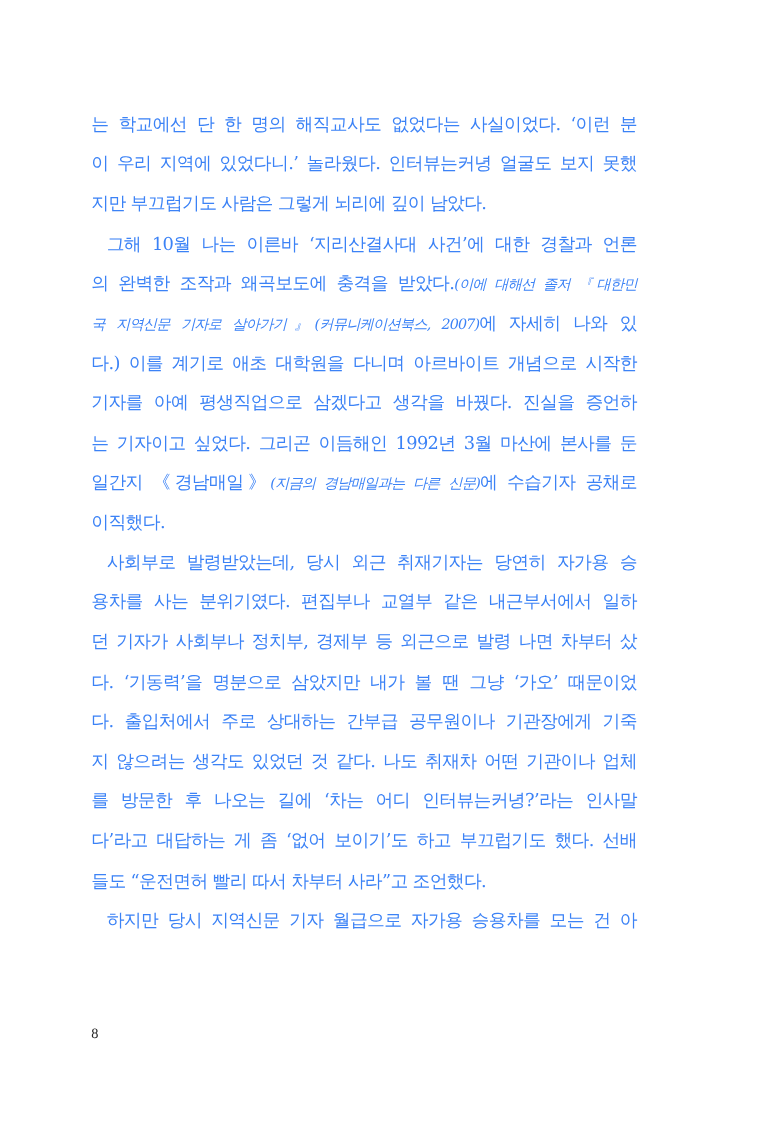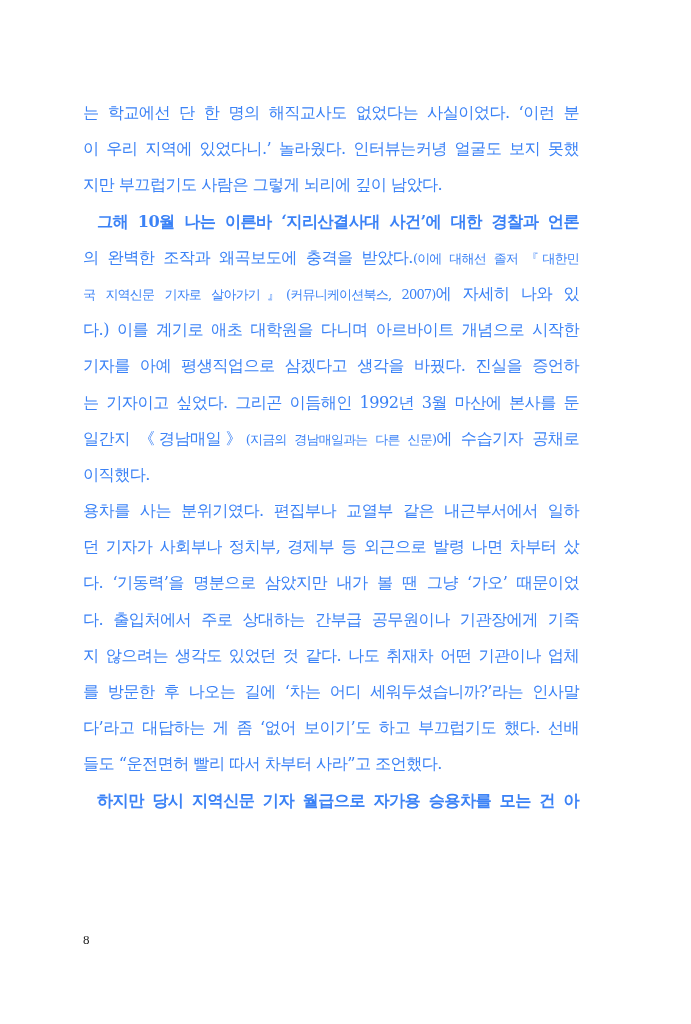--- a/index.html
+++ b/index.html
@@ -9,46 +9,47 @@
       font-family: "DejaVu Serif", "Liberation Serif", serif;
       color: #3b82f6;
     }
     .line {
       height: 36.2px; line-height: 36.2px;
       font-size: 16.2px; white-space: nowrap;
       text-align: justify; text-align-last: justify;
       letter-spacing: -0.6px;
     }
     .line.last { text-align-last: left; }
-    .line.indent { padding-left: 14px; font-weight: bold; }
-    .small { font-size: 13px; letter-spacing: -0.8px; }
+    .line.indent { padding-left: 14px; }
+    .small { font-size: 13px; letter-spacing: -0.8px; font-style: italic; }
     .page-number {
       position: absolute; left: 83px; top: 932px;
       font-family: "Liberation Serif", serif; font-size: 13px; color: #222;
     }
   </style>
 </head>
 <body>
 
 <div class="page">
   <div class="line"><span>는 학교에선 단 한 명의 해직교사도 없었다는 사실이었다. ‘이런 분</span></div>
   <div class="line"><span>이 우리 지역에 있었다니.’ 놀라웠다. 인터뷰는커녕 얼굴도 보지 못했</span></div>
   <div class="line last"><span>지만 부끄럽기도 사람은 그렇게 뇌리에 깊이 남았다.</span></div>
   <div class="line indent"><span>그해 10월 나는 이른바 ‘지리산결사대 사건’에 대한 경찰과 언론</span></div>
   <div class="line"><span>의 완벽한 조작과 왜곡보도에 충격을 받았다.</span><span class="small">(이에 대해선 졸저 『대한민</span></div>
   <div class="line"><span class="small">국 지역신문 기자로 살아가기』(커뮤니케이션북스, 2007)</span><span>에 자세히 나와 있</span></div>
   <div class="line"><span>다.) 이를 계기로 애초 대학원을 다니며 아르바이트 개념으로 시작한</span></div>
   <div class="line"><span>기자를 아예 평생직업으로 삼겠다고 생각을 바꿨다. 진실을 증언하</span></div>
   <div class="line"><span>는 기자이고 싶었다. 그리곤 이듬해인 1992년 3월 마산에 본사를 둔</span></div>
   <div class="line"><span>일간지 《경남매일》</span><span class="small">(지금의 경남매일과는 다른 신문)</span><span>에 수습기자 공채로</span></div>
   <div class="line last"><span>이직했다.</span></div>
+  <div class="line indent"><span>사회부로 발령받았는데, 당시 외근 취재기자는 당연히 자가용 승</span></div>
   <div class="line"><span>용차를 사는 분위기였다. 편집부나 교열부 같은 내근부서에서 일하</span></div>
   <div class="line"><span>던 기자가 사회부나 정치부, 경제부 등 외근으로 발령 나면 차부터 샀</span></div>
   <div class="line"><span>다. ‘기동력’을 명분으로 삼았지만 내가 볼 땐 그냥 ‘가오’ 때문이었</span></div>
   <div class="line"><span>다. 출입처에서 주로 상대하는 간부급 공무원이나 기관장에게 기죽</span></div>
   <div class="line"><span>지 않으려는 생각도 있었던 것 같다. 나도 취재차 어떤 기관이나 업체</span></div>
-  <div class="line"><span>를 방문한 후 나오는 길에 ‘차는 어디 세워두셨습니까?’라는 인사말</span></div>
+  <div class="line"><span>를 방문한 후 나오는 길에 ‘차는 어디 인터뷰는커녕?’라는 인사말</span></div>
   <div class="line"><span>다’라고 대답하는 게 좀 ‘없어 보이기’도 하고 부끄럽기도 했다. 선배</span></div>
   <div class="line last"><span>들도 “운전면허 빨리 따서 차부터 사라”고 조언했다.</span></div>
   <div class="line indent"><span>하지만 당시 지역신문 기자 월급으로 자가용 승용차를 모는 건 아</span></div>
 </div>
 
 <div class="page-number">8</div>
 
 </body></html>

